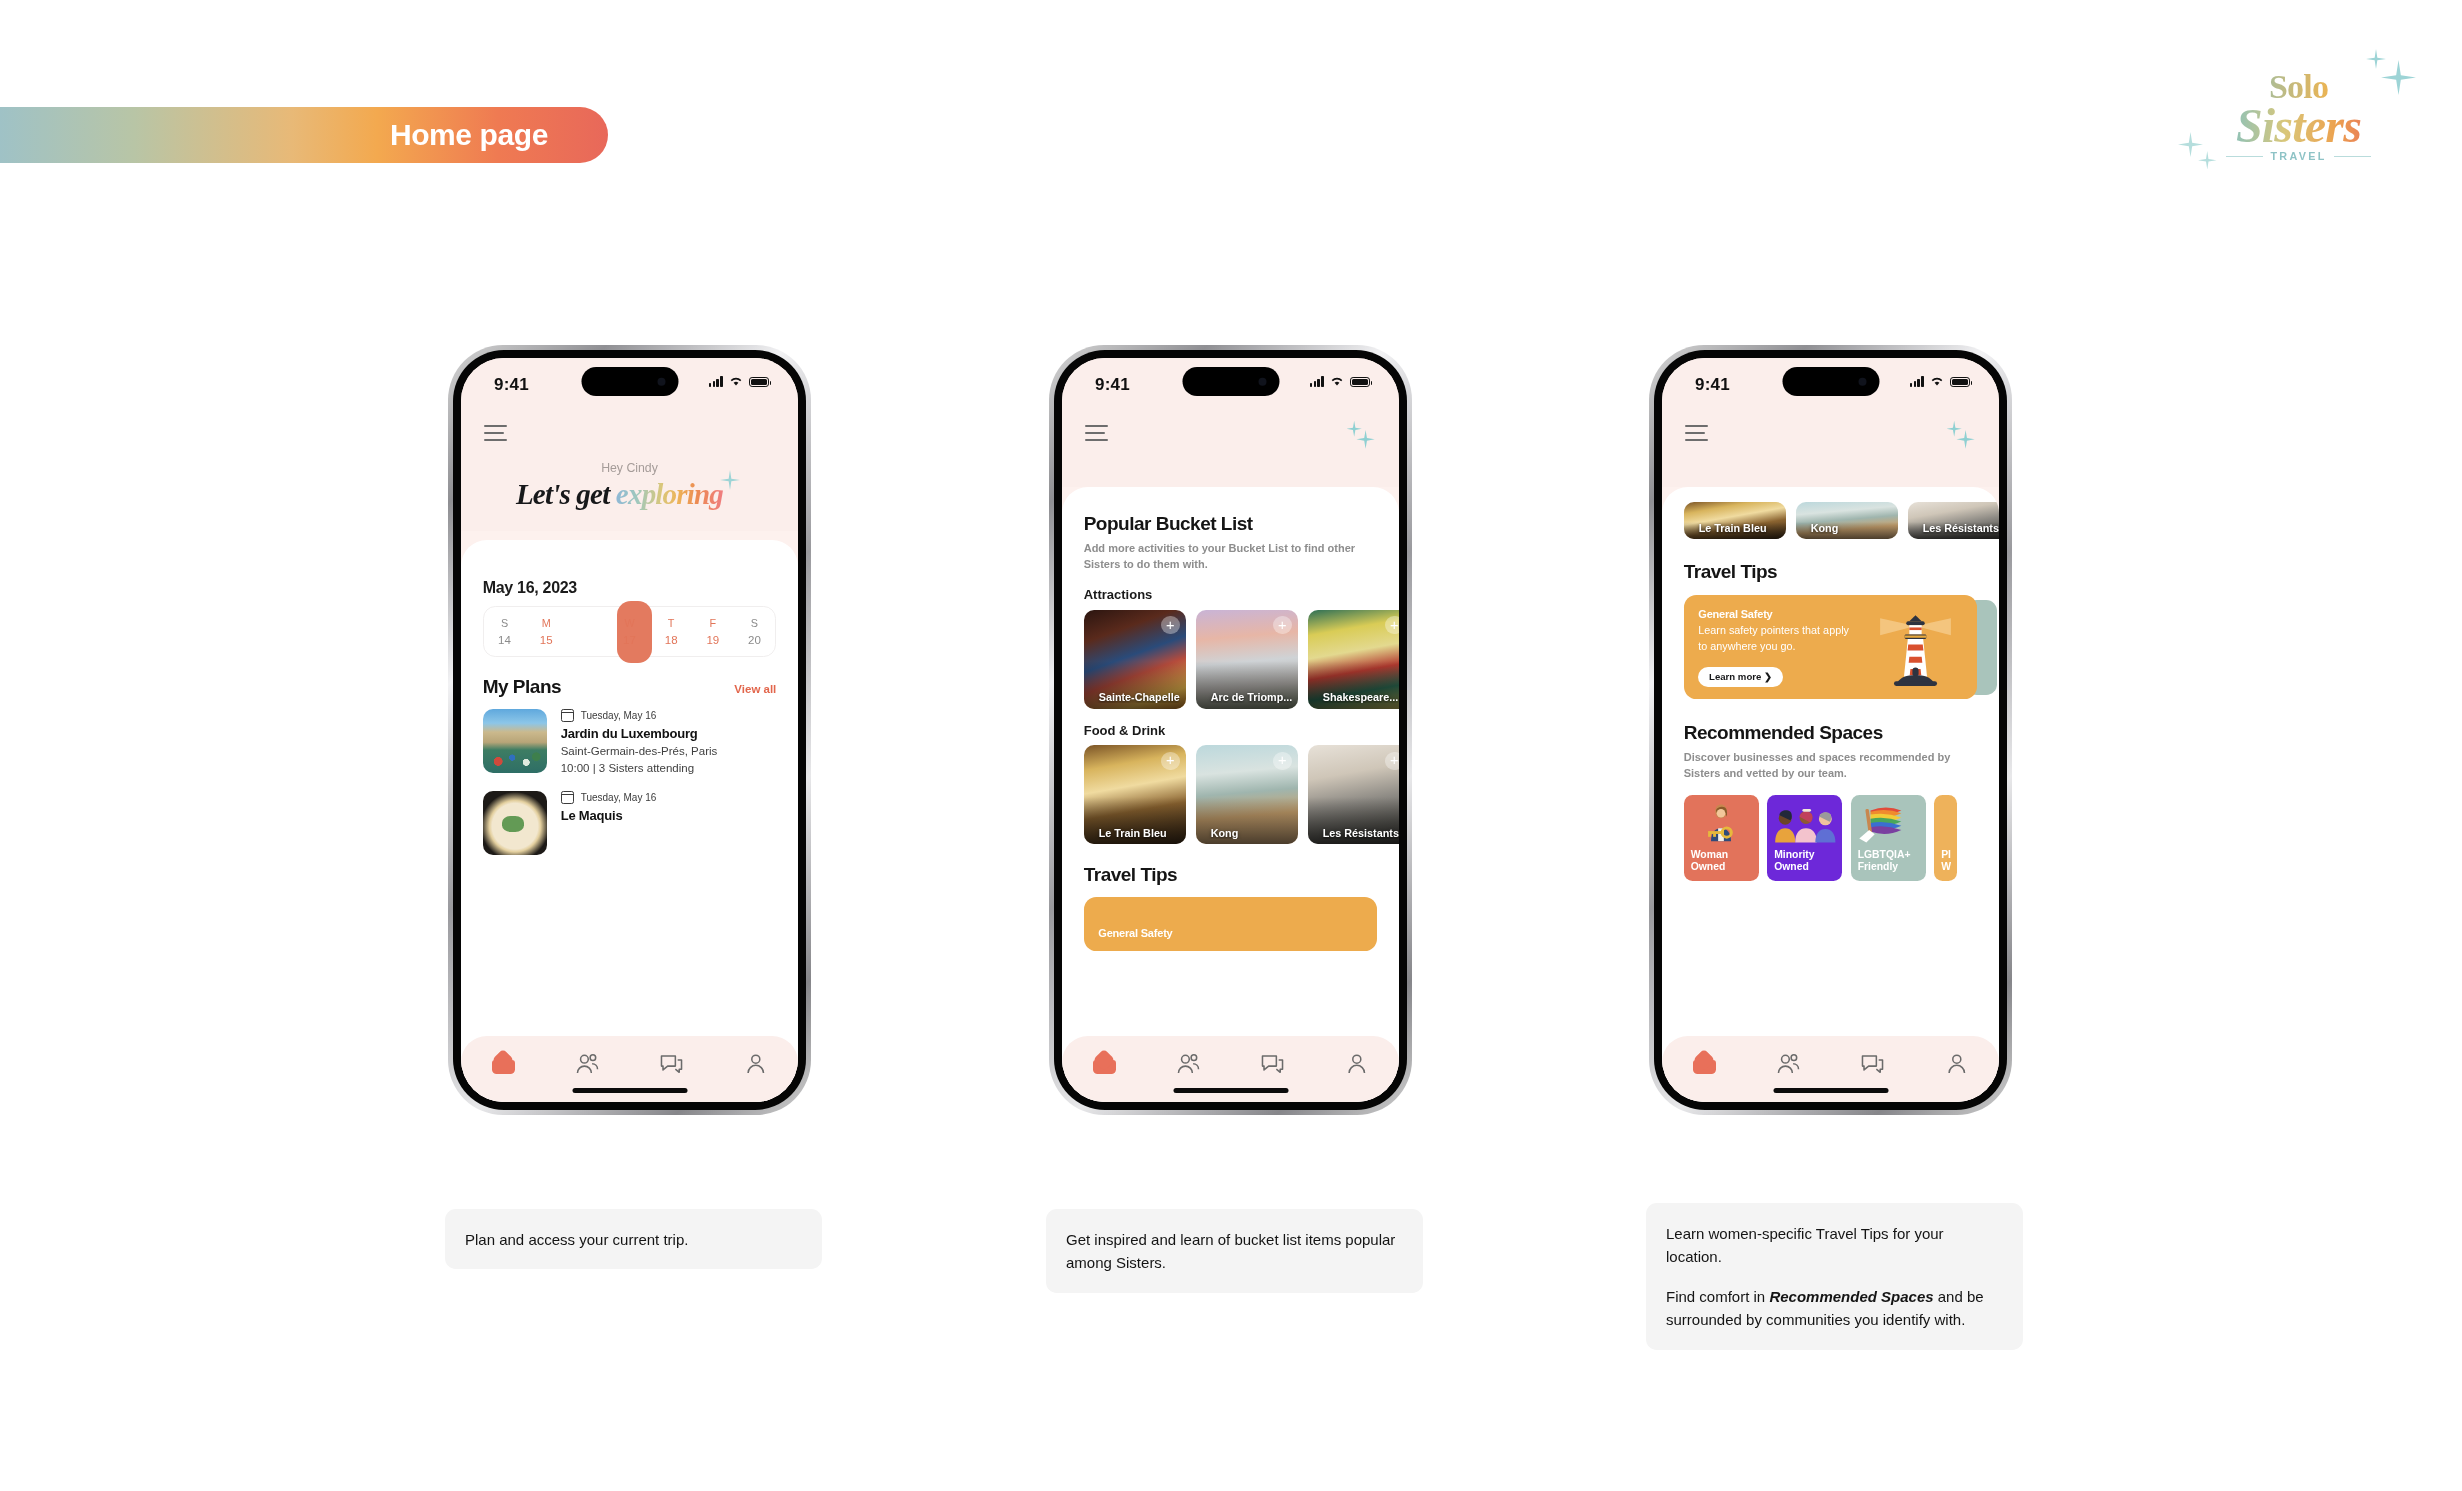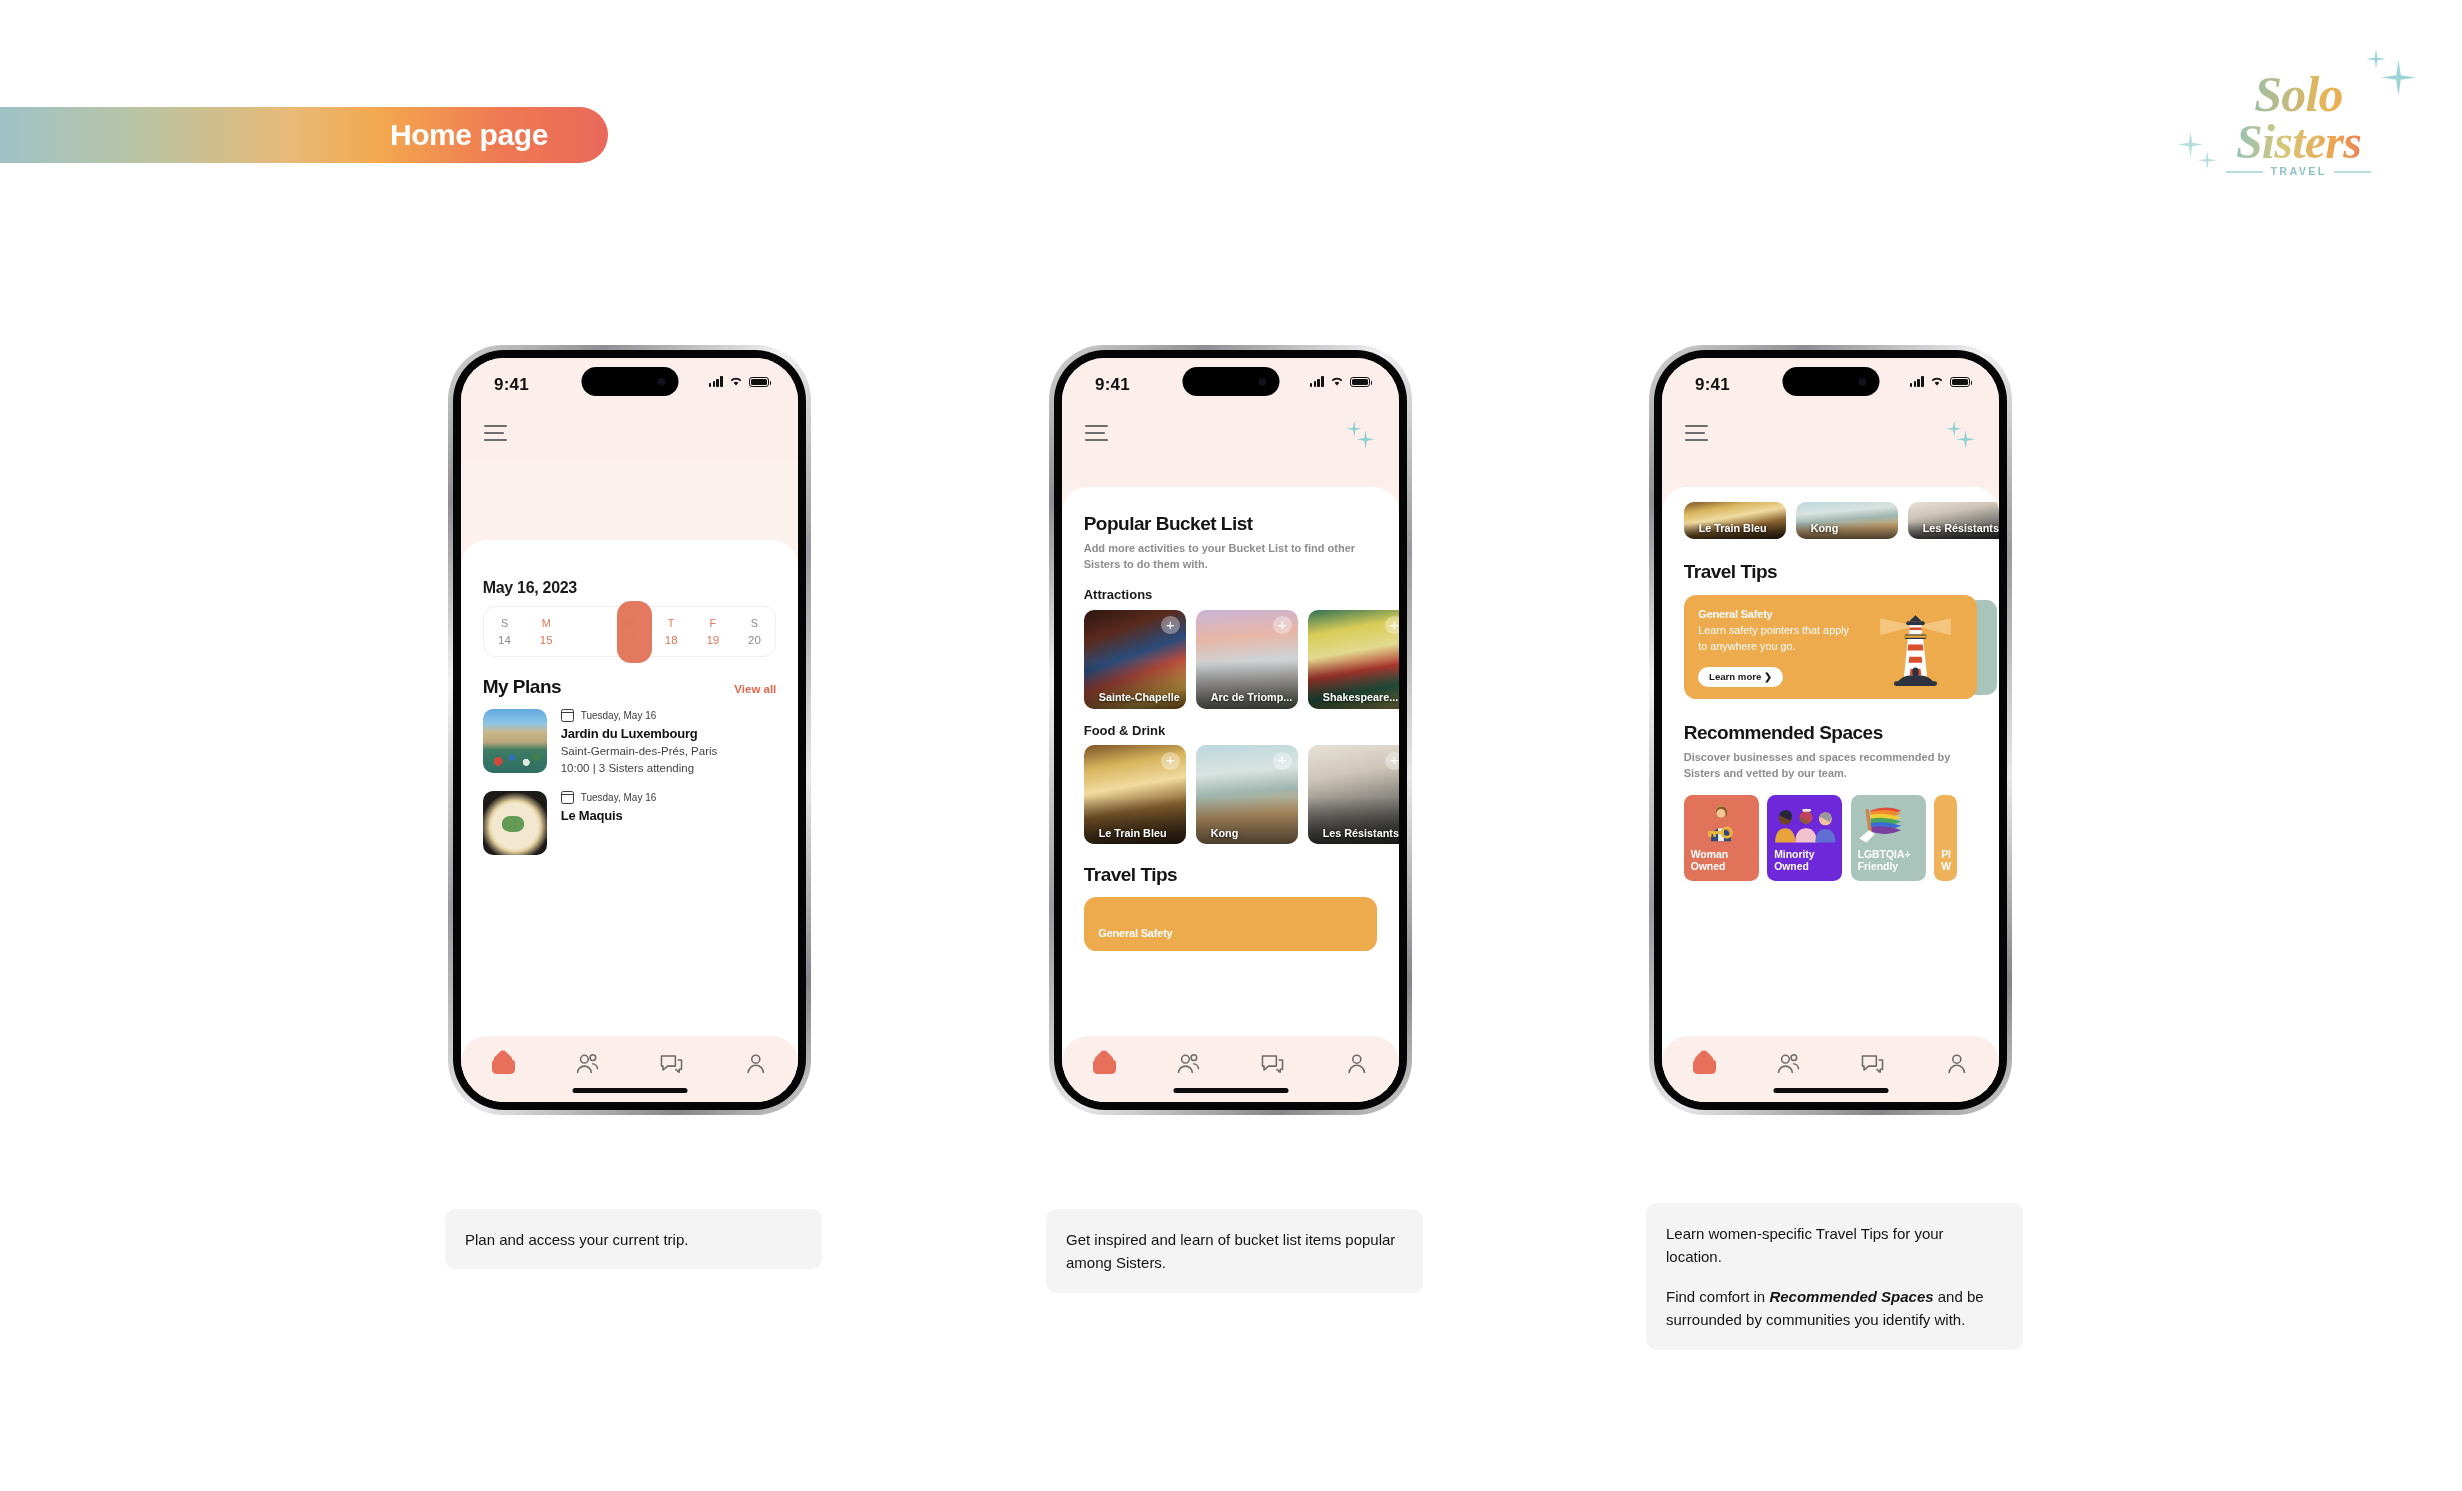--- a/index.html
+++ b/index.html
@@ -9,21 +9,21 @@
   .banner{
     position:absolute; left:0; top:107px; width:608px; height:56px;
     border-radius:0 31px 31px 0;
     background:linear-gradient(90deg,#9fc2c6 0%, #b8c5a6 22%, #e8b977 48%, #f3a94f 62%, #ef7a52 82%, #e8685a 100%);
     display:flex; align-items:center; justify-content:flex-end; padding-right:60px;
   }
   .banner-text{ color:#ffffff; font-size:30px; font-weight:bold; letter-spacing:-0.4px; }
 
   
   .logo{ position:absolute; right:48px; top:71px; width:231px; height:92px; text-align:center; }
-  .logo-solo{ font-family:"Liberation Serif", serif; font-size:50px; font-style:italic; font-weight:bold;
+  .logo-solo{ font-family:"Liberation Serif", serif; font-size:34px; font-weight:bold;
     background:linear-gradient(90deg,#7fb0bb 0%,#9cc0a9 30%,#e9b455 62%,#e88a4e 100%);
     -webkit-background-clip:text; background-clip:text; color:transparent; line-height:0.95; letter-spacing:-0.8px;}
   .logo-sisters{ font-family:"Liberation Serif", serif; font-size:48px; font-style:italic; font-weight:bold;
     background:linear-gradient(90deg,#6f9fc0 0%,#8fc2b8 22%,#d9c77a 44%,#eca24f 66%,#e8705c 84%,#ee7e82 100%);
     -webkit-background-clip:text; background-clip:text; color:transparent; line-height:0.95; letter-spacing:-0.8px;}
   .logo-travel{ font-size:10.8px; letter-spacing:2.3px; color:#8ec3c6; font-weight:bold; margin-top:2.3px; }
   .logo-rule{ display:inline-block; width:37px; height:1.5px; background:#b9dcdc; vertical-align:middle; margin:0 7.7px; }
   .spark{ position:absolute; color:#9dd4d6; }
 
   
@@ -204,20 +204,28 @@
      </div>
 
      <div class="appbar">
        <div class="hamburger">
               <span></span>
               <span></span>
               <span></span>
             </div>
      </div>
 
+     <div class="hero">
+       <div class="hey">Hey Cindy</div>
+       <div class="hero-title">
+         <span class="dark">Let's get </span><span class="grad">exploring</span><svg style="position:relative;top:-14px;left:-3.1px" width="20" height="20" viewBox="0 0 24 24">
+                <path d="M12 0 L13.6 10.4 L24 12 L13.6 13.6 L12 24 L10.4 13.6 L0 12 L10.4 10.4 Z" fill="#9dd4d6"></path>
+              </svg>
+       </div>
+     </div>
 
      <div class="sheet">
       <div class="sheet-pad">
 
        <div class="date-title">May 16, 2023</div>
 
        <div class="cal">
          <div class="cal-sel-bg" style="left:calc(3/7*100% + 8.5px)"></div>
          <div class="cal-day wk">
                   <span class="cal-dow">S</span>

